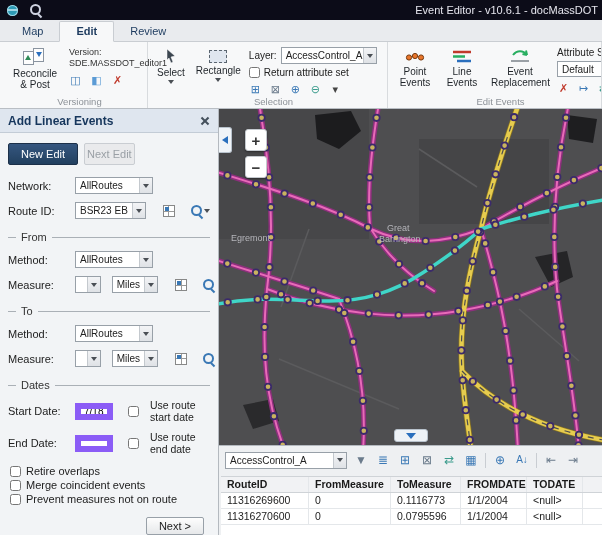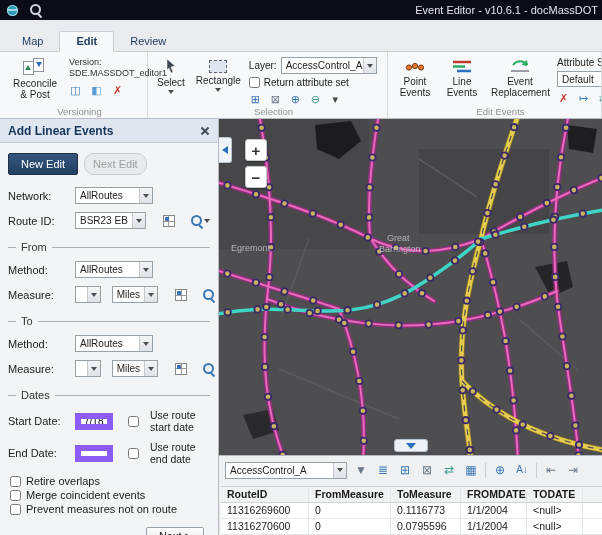--- a/index.html
+++ b/index.html
@@ -12,21 +12,21 @@
   .tb-ic { display:inline-flex; align-items:center; justify-content:center; width:16px; height:16px; }
   .globe { width:11px; height:11px; border-radius:50%; background:#2d9bb5; box-shadow:inset 0 0 0 1px #9fd6e4; position:relative; }
   .globe::after { content:""; position:absolute; left:0; top:4px; width:11px; height:2px; background:#9fd6e4; }
   .mag { position:relative; width:14px; height:14px; display:inline-block; }
   .mag::before { content:""; position:absolute; left:1px; top:1px; width:7px; height:7px; border:2px solid #3a78b5; border-radius:50%; }
   .mag::after { content:""; position:absolute; left:9px; top:10px; width:5px; height:2px; background:#3a78b5; transform:rotate(45deg); transform-origin:left center; }
   .mag.light::before { border-color:#cfd3e0; }
   .mag.light::after { background:#cfd3e0; }
 
   
-  .tabstrip { height:32px; background:#e9ebee; border-bottom:1px solid #c9cdd2; display:flex; align-items:flex-end; padding-left:6px; }
+  .tabstrip { height:22px; background:#e9ebee; border-bottom:1px solid #c9cdd2; display:flex; align-items:flex-end; padding-left:6px; }
   .tab { padding:3px 16px 4px; color:#1c3a5e; font-size:11px; cursor:default; }
   .tab.active { background:#f7f8f9; border:1px solid #c9cdd2; border-bottom:1px solid #f7f8f9; margin-bottom:-1px; border-radius:2px 2px 0 0; font-weight:bold; }
 
   
   .ribbon { height:67px; background:#f7f8f9; border-bottom:1px solid #b9bec4; display:flex; }
   .rib-group { position:relative; padding:3px 6px 13px; border-right:1px solid #d8dbde; display:flex; gap:5px; }
   .rib-group-label { position:absolute; left:0; right:0; bottom:1px; text-align:center; font-size:9.5px; color:#8d9298;padding-left:12px; }
   .g-versioning { width:148px; }
   .g-selection { width:240px; }
   .g-edit { flex:1; min-width:0; overflow:hidden; }
@@ -52,21 +52,21 @@
   
   .main { display:flex; height:426px; }
   .left-panel { width:219px; border-right:1px solid #b4b9bf; background:#f2f4f6; display:flex; flex-direction:column; }
   .panel-header { height:24px; background:#dfe6ef; border-bottom:1px solid #c3ccd6; display:flex; align-items:center; padding:0 8px; font-weight:bold; color:#16365c; font-size:12px; }
   .x-icon { position:relative; width:10px; height:10px; margin-left:auto; }
   .x-icon::before,.x-icon::after { content:""; position:absolute; left:4px; top:0; width:2px; height:10px; background:#44505c; }
   .x-icon::before { transform:rotate(45deg); } .x-icon::after { transform:rotate(-45deg); }
   .panel-body { flex:1; padding:8px 8px 0; overflow:hidden; }
   .btnrow { display:flex; gap:6px; margin:2px 0 12px; }
   .btn-primary { background:linear-gradient(#35567f,#22405f); color:#fff; border:1px solid #1c3049; padding:4px 12px; border-radius:2px; font-size:11px; }
-  .btn-disabled { background:#e9eaec; color:#9aa0a6; border:1px solid #c9cdd2; padding:4px 8px; border-radius:10px; font-size:11px; }
+  .btn-disabled { background:#e9eaec; color:#9aa0a6; border:1px solid #c9cdd2; padding:4px 2px; border-radius:2px; font-size:11px; }
   .btn { background:linear-gradient(#fdfdfd,#e6e8ea); border:1px solid #98a0a8; padding:2px 12px; border-radius:2px; color:#222; font-size:11px; }
   .frow { display:flex; align-items:center; gap:11px; margin:8px 0; }
   .lbl { width:56px; color:#222; flex:none; }
   .sep { display:flex; align-items:center; margin:12px 0 4px; color:#333; }
   .sep::before { content:""; width:8px; border-top:1px solid #aab0b6; margin-right:5px; }
   .sep::after { content:""; flex:1; border-top:1px solid #aab0b6; margin-left:5px; }
   .grid-ic { width:12px; height:12px; border:1px solid #888; position:relative; background:#fff; flex:none; }
   .grid-ic::before { content:""; position:absolute; inset:0;
     background:linear-gradient(to right,transparent 45%,#999 45%,#999 55%,transparent 55%),
                linear-gradient(to bottom,transparent 45%,#999 45%,#999 55%,transparent 55%); }

